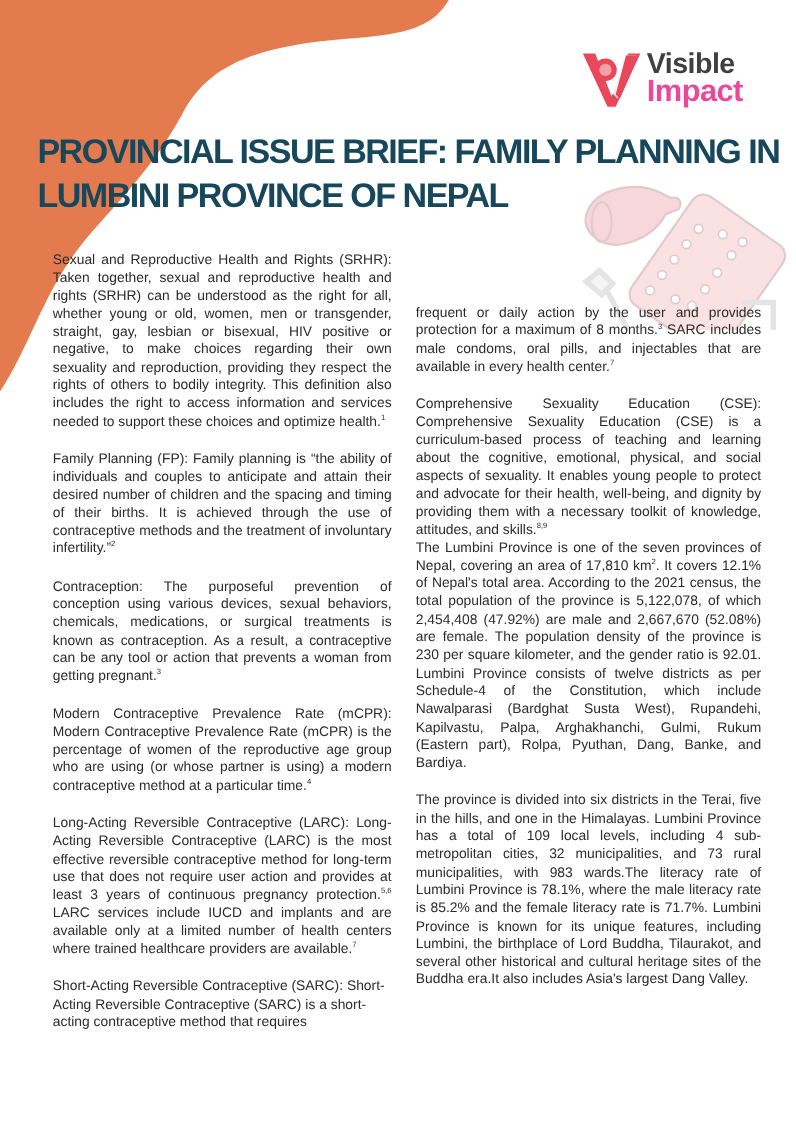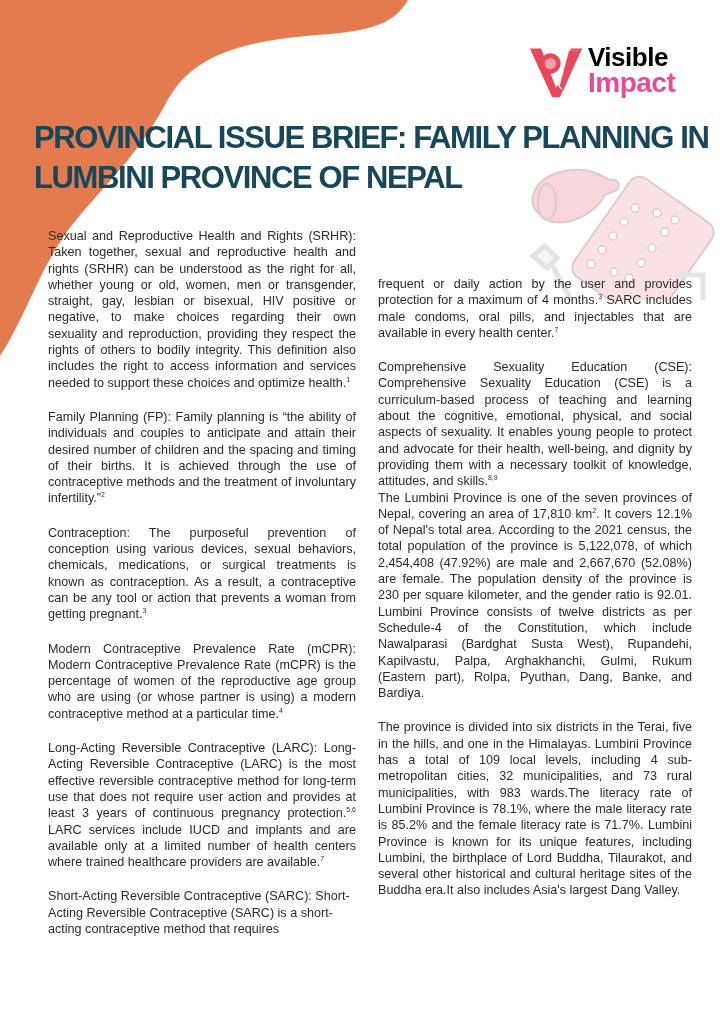--- a/index.html
+++ b/index.html
@@ -7,21 +7,21 @@
     width: 724px; height: 1024px; position: relative; overflow: hidden;
     background: #ffffff;
     font-family: "Liberation Sans", "DejaVu Sans", sans-serif;
     color: #2a2a2a;
   }
   .blob { position: absolute; left: 0; top: 0; width: 420px; height: 380px; z-index: 0; }
   .illustration { position: absolute; left: 525px; top: 160px; width: 200px; height: 140px; z-index: 0; opacity: 0.55; }
   .logo { position: absolute; left: 528px; top: 42px; width: 180px; height: 58px; z-index: 2; display: flex; align-items: center; }
   .logo svg { width: 56px; height: 56px; }
   .logo-text { margin-left: 4px; line-height: 0.95; }
-  .logo-word1 { display: block; font-size: 26px; font-weight: bold; color: #000000; letter-spacing: -0.5px; }
+  .logo-word1 { display: block; font-size: 26px; font-weight: bold; color: #404040; letter-spacing: -0.5px; }
   .logo-word2 { display: block; font-size: 28px; font-weight: bold; color: #ec4899; letter-spacing: -0.5px; }
 
   .title {
     position: absolute; left: 34px; top: 118px; width: 680px; z-index: 2;
     margin: 0; font-size: 31px; line-height: 40px; font-weight: bold;
     color: #17475a; letter-spacing: -1.4px; text-transform: uppercase;
   }
   .col { position: absolute; z-index: 2; }
   .col-left { left: 48px; top: 228px; width: 308px; }
   .col-right { left: 378px; top: 276px; width: 314px; }
@@ -92,19 +92,19 @@
 
   <p><span>Sexual and Reproductive Health and Rights (SRHR): Taken together, sexual and reproductive health and rights (SRHR) can be understood as the right for all, whether young or old, women, men or transgender, straight, gay, lesbian or bisexual, HIV positive or negative, to make choices regarding their own sexuality and reproduction, providing they respect the rights of others to bodily integrity. This definition also includes the right to access information and services needed to support these choices and optimize health.</span><sup>1</sup></p>
   <p><span>Family Planning (FP): Family planning is “the ability of individuals and couples to anticipate and attain their desired number of children and the spacing and timing of their births. It is achieved through the use of contraceptive methods and the treatment of involuntary infertility.”</span><sup>2</sup></p>
   <p><span>Contraception: The purposeful prevention of conception using various devices, sexual behaviors, chemicals, medications, or surgical treatments is known as contraception. As a result, a contraceptive can be any tool or action that prevents a woman from getting pregnant.</span><sup>3</sup></p>
   <p><span>Modern Contraceptive Prevalence Rate (mCPR): Modern Contraceptive Prevalence Rate (mCPR) is the percentage of women of the reproductive age group who are using (or whose partner is using) a modern contraceptive method at a particular time.</span><sup>4</sup></p>
   <p><span>Long-Acting Reversible Contraceptive (LARC): Long-Acting Reversible Contraceptive (LARC) is the most effective reversible contraceptive method for long-term use that does not require user action and provides at least 3 years of continuous pregnancy protection.</span><sup>5,6</sup><span> LARC services include IUCD and implants and are available only at a limited number of health centers where trained healthcare providers are available.</span><sup>7</sup></p>
   <p style="text-align:left"><span>Short-Acting Reversible Contraceptive (SARC): Short-Acting Reversible Contraceptive (SARC) is a short-acting contraceptive method that requires</span></p>
 </div>
 
 <div class="col col-right">
-  <p><span>frequent or daily action by the user and provides protection for a maximum of 4 months.</span><sup>3</sup><span> SARC includes male condoms, oral pills, and injectables that are available in every health center.</span><sup>7</sup></p>
+  <p><span>frequent or daily action by the user and provides protection for a maximum of 8 months.</span><sup>3</sup><span> SARC includes male condoms, oral pills, and injectables that are available in every health center.</span><sup>7</sup></p>
   <p style="margin-bottom:0"><span>Comprehensive Sexuality Education (CSE): Comprehensive Sexuality Education (CSE) is a curriculum-based process of teaching and learning about the cognitive, emotional, physical, and social aspects of sexuality. It enables young people to protect and advocate for their health, well-being, and dignity by providing them with a necessary toolkit of knowledge, attitudes, and skills.</span><sup>8,9</sup></p>
 
 
   <p><span>The Lumbini Province is one of the seven provinces of Nepal, covering an area of 17,810 km</span><sup>2</sup><span>. It covers 12.1% of Nepal's total area. According to the 2021 census, the total population of the province is 5,122,078, of which 2,454,408 (47.92%) are male and 2,667,670 (52.08%) are female. The population density of the province is 230 per square kilometer, and the gender ratio is 92.01. Lumbini Province consists of twelve districts as per Schedule-4 of the Constitution, which include Nawalparasi (Bardghat Susta West), Rupandehi, Kapilvastu, Palpa, Arghakhanchi, Gulmi, Rukum (Eastern part), Rolpa, Pyuthan, Dang, Banke, and Bardiya.</span></p>
   <p><span>The province is divided into six districts in the Terai, five in the hills, and one in the Himalayas. Lumbini Province has a total of 109 local levels, including 4 sub-metropolitan cities, 32 municipalities, and 73 rural municipalities, with 983 wards.The literacy rate of Lumbini Province is 78.1%, where the male literacy rate is 85.2% and the female literacy rate is 71.7%. Lumbini Province is known for its unique features, including Lumbini, the birthplace of Lord Buddha, Tilaurakot, and several other historical and cultural heritage sites of the Buddha era.It also includes Asia's largest Dang Valley.</span></p>
 </div>
 
 </body></html>

